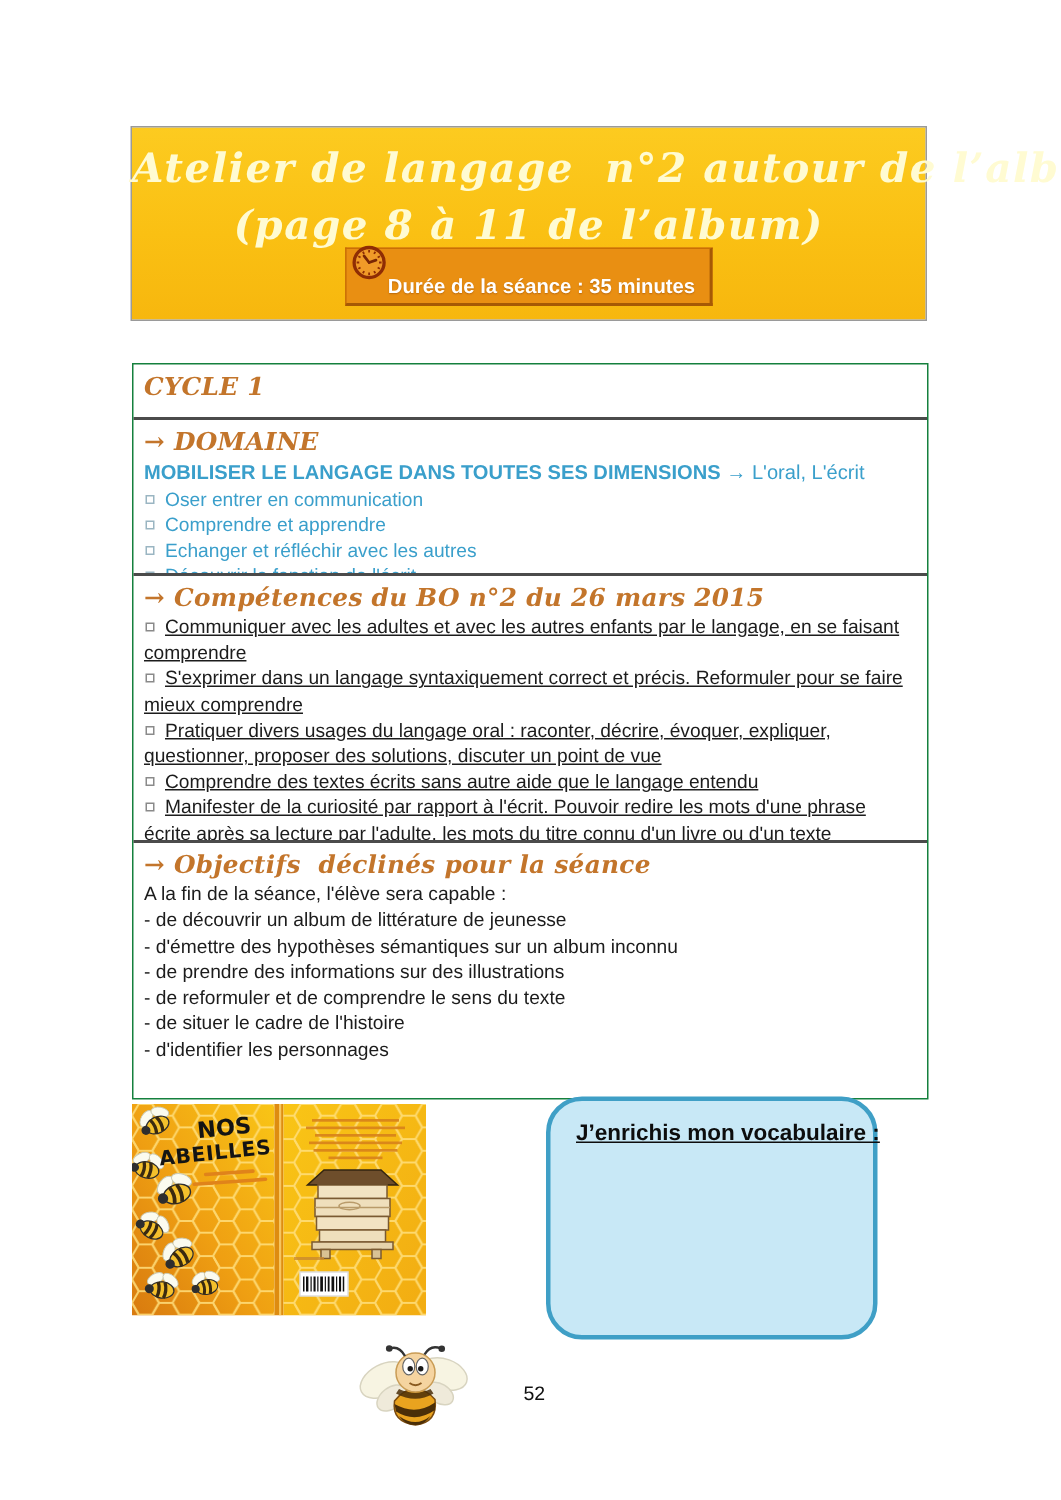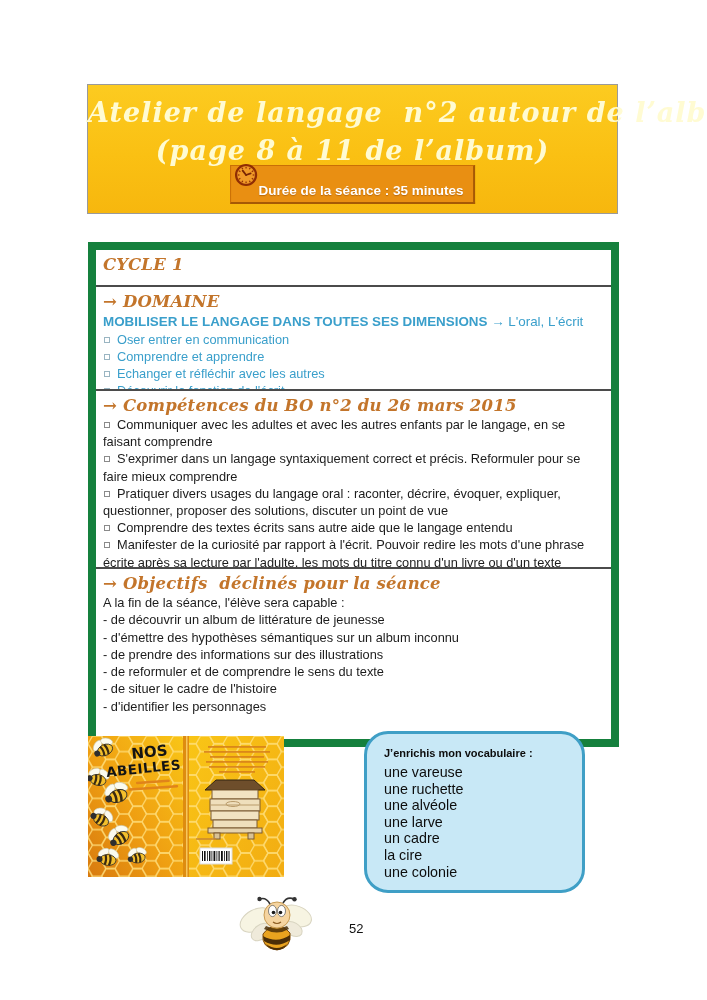--- a/index.html
+++ b/index.html
@@ -24,58 +24,58 @@
     position:absolute;left:50%;bottom:9px;transform:translateX(-50%);
     background:#E98F12;color:#ffffff;font-weight:700;font-size:13.5px;
     padding:17px 10px 4px 28px;white-space:nowrap;
     border:1px solid #C96F06;border-right:2px solid #A65905;border-bottom:2px solid #A65905;
     text-shadow:0 1px 1px rgba(130,60,0,.45);
   }
   .clock-icon{position:absolute;left:2px;top:-6px;width:26px;height:28px;}
   
   .lesson-table{
     position:absolute;left:88px;top:242px;width:531px;
-    border:8px solid #15803d;box-sizing:border-box;background:#fff;
+    border:1px solid #15803d;box-sizing:border-box;background:#fff;
   }
   .trow{box-sizing:border-box;padding:4px 8px 0 7px;overflow:hidden;}
   .trow + .trow{border-top:2px solid #4b4b4b;}
   .row-cycle{height:35px;}
   .row-domaine{height:104px;}
   .row-comp{height:178px;}
   .row-obj{height:172px;}
   .script{
     font-family:"DejaVu Serif",serif;font-style:italic;font-weight:700;
     color:#C3752B;font-size:16.5px;line-height:21px;white-space:pre-wrap;
     letter-spacing:.2px;
   }
   .blue{color:#3A9FCB;}
   .blue-main{font-size:13.4px;line-height:18px;margin-top:1px;}
   .blue-main .bold{font-weight:700;}
   .b-item{font-size:12.8px;line-height:17px;}
   .b-item::before{
     content:"";display:inline-block;width:4px;height:4px;
     border:1px solid #9ab5c2;margin:0 7px 1px 1px;background:#fff;
   }
-  .k-item{font-size:12.8px;line-height:17.2px;color:#1c1c1c;}
+  .k-item{font-size:12.8px;line-height:17.2px;color:#1c1c1c;text-decoration:underline;}
   .k-item::before{
     content:"";display:inline-block;width:4px;height:4px;
     border:1px solid #8a8a8a;margin:0 7px 1px 1px;background:#fff;
   }
   .obj-intro{font-size:12.8px;line-height:17.3px;color:#1c1c1c;}
   .o-item{font-size:12.8px;line-height:17.3px;color:#1c1c1c;}
   
   .book-image{position:absolute;left:88px;top:736px;width:196px;height:141px;}
   .vocab-box{
     position:absolute;left:364px;top:731px;width:221px;height:162px;
     background:#C8E8F6;border:3px solid #3F9FC6;border-radius:24px;
     box-sizing:border-box;padding:13px 8px 0 17px;
   }
   .vocab-title{
-    font-size:11px;font-weight:700;color:#0d0d0d;
-    margin-bottom:5px;white-space:pre;
+    font-size:15px;font-weight:700;color:#0d0d0d;
+    text-decoration:underline;margin-bottom:5px;white-space:pre;
   }
   .v-item{font-size:14.3px;line-height:16.6px;color:#0d0d0d;}
   .bee-image{position:absolute;left:237px;top:896px;width:80px;height:60px;}
   .page-number{position:absolute;left:349px;top:921px;font-size:13px;color:#111;}
 </style>
 </head>
 <body>
 
 <div class="header-box">
   <div class="hdr-title1">Atelier de langage  n°2 autour de l’album</div>
@@ -240,29 +240,20 @@
           <rect x="24" y="3" width="0.8" height="10"></rect>
         <rect x="26" y="3" width="1.4" height="10"></rect>
           <rect x="28.5" y="3" width="1" height="10"></rect>
       </g>
     </g>
   </svg>
 </div>
 
 <div class="vocab-box">
   <div class="vocab-title">J’enrichis mon vocabulaire :</div>
-  <div>
-      <div class="v-item">une vareuse</div>
-      <div class="v-item">une ruchette</div>
-      <div class="v-item">une alvéole</div>
-      <div class="v-item">une larve</div>
-      <div class="v-item">un cadre</div>
-      <div class="v-item">la cire</div>
-      <div class="v-item">une colonie</div>
-    </div>
 </div>
 
 <div class="bee-image">
   <svg viewBox="0 0 80 60" width="80" height="60">
     <ellipse cx="19" cy="24" rx="17" ry="10.5" fill="#F7F4E2" stroke="#D8D4C0" transform="rotate(-28 19 24)"></ellipse>
     <ellipse cx="59" cy="20" rx="16" ry="10" fill="#F7F4E2" stroke="#D8D4C0" transform="rotate(20 59 20)"></ellipse>
     <ellipse cx="24" cy="36" rx="11" ry="7" fill="#EFEADA" stroke="#D8D4C0" transform="rotate(-38 24 36)"></ellipse>
     <ellipse cx="56" cy="33" rx="10" ry="6.5" fill="#EFEADA" stroke="#D8D4C0" transform="rotate(30 56 33)"></ellipse>
     <path d="M26 38 Q24 52 40 54 Q55 52 53 37 Q47 30 40 30 Q32 30 26 38 Z" fill="#E9A31F" stroke="#7A4A0E"></path>
     <path d="M26 40 Q40 48 53 39 L53 44 Q40 53 27 45 Z" fill="#4A2E08"></path>

